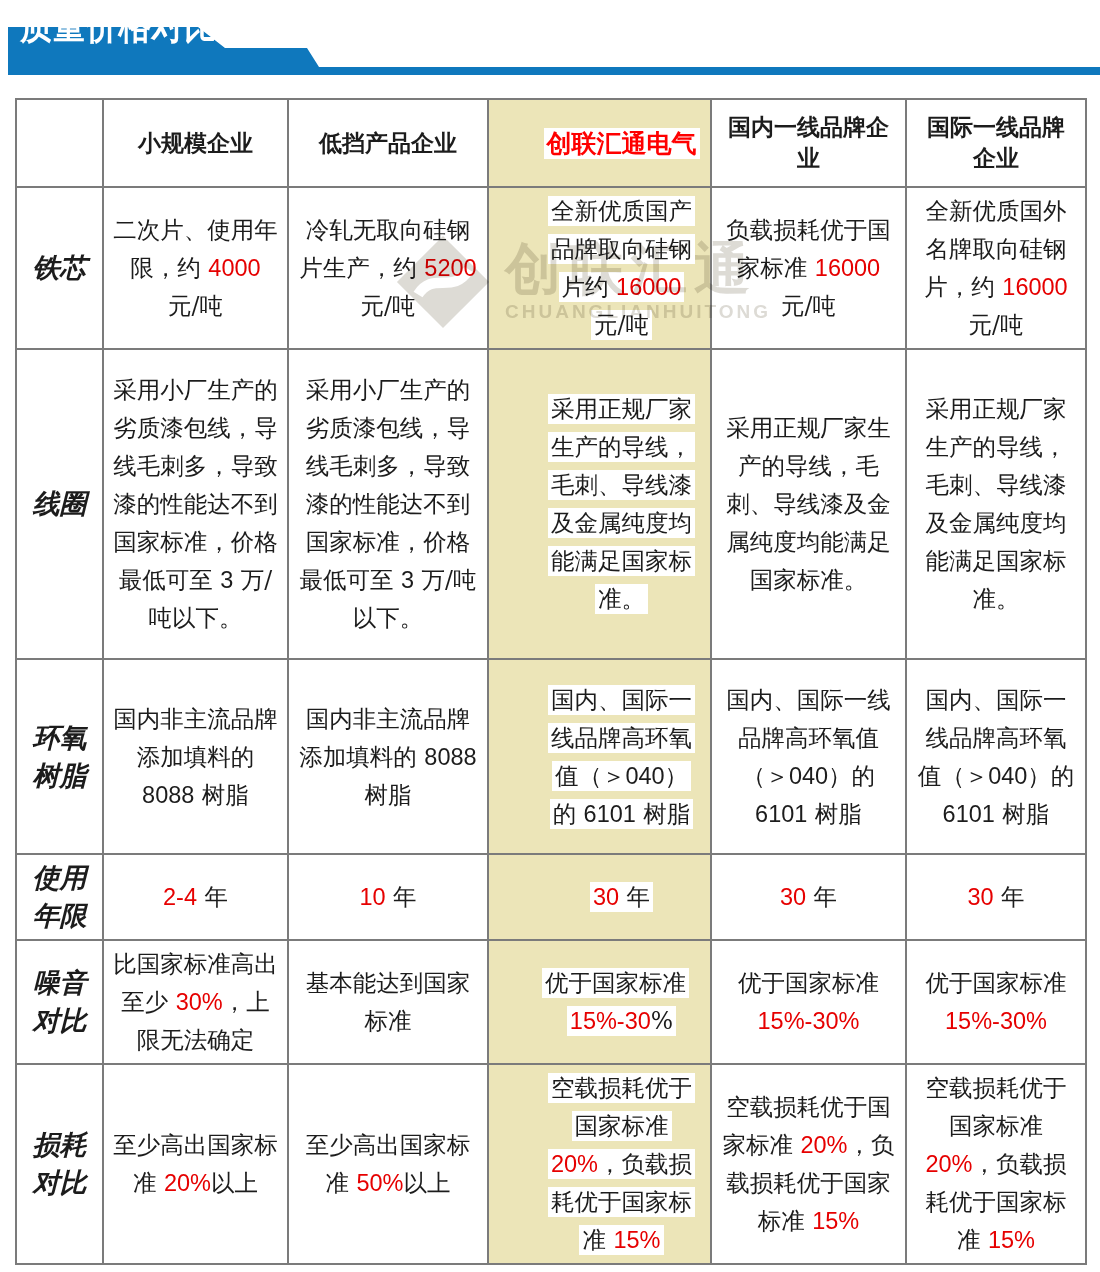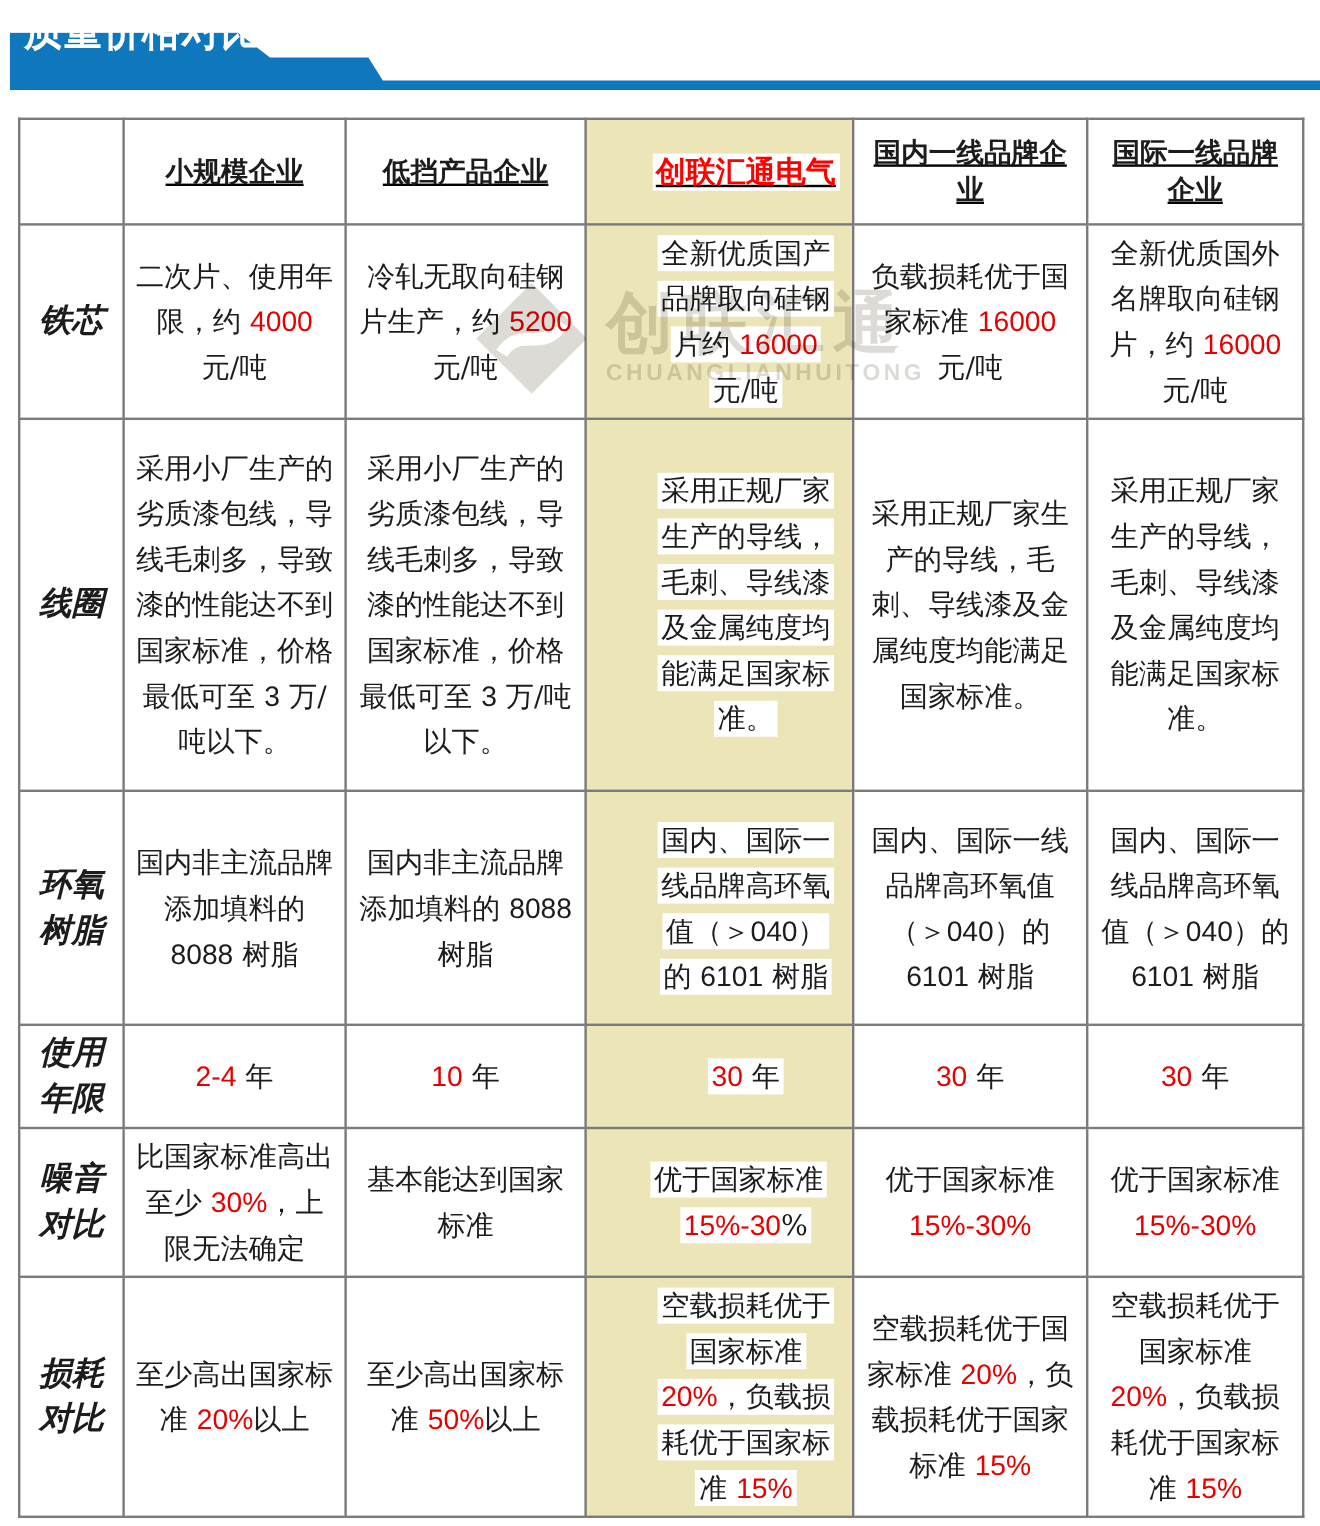--- a/index.html
+++ b/index.html
@@ -27,21 +27,21 @@
   
   .cmp-table{
     position:absolute;left:15px;top:98px;width:1070px;
     border-collapse:collapse;table-layout:fixed;
   }
   .cmp-table th,.cmp-table td{
     border:2px solid var(--border-gray,#7b7b7b);
     text-align:center;vertical-align:middle;padding:4px 9px;
     color:#1c1c1c;word-break:break-word;
   }
-  .cmp-table thead tr{height:88px;text-decoration:underline;}
+  .cmp-table thead tr{height:88px;}
   .cmp-table tbody tr:nth-child(1){height:153px;}
   .cmp-table tbody tr:nth-child(2){height:310px;}
   .cmp-table tbody tr:nth-child(3){height:195px;}
   .cmp-table tbody tr:nth-child(4){height:84px;}
   .cmp-table tbody tr:nth-child(5){height:113px;}
   .cmp-table tbody tr:nth-child(6){height:196px;}
   .cmp-table thead th{font-size:23px;font-weight:bold;}
   .row-label{font-size:27px;font-weight:bold;line-height:1.4;padding:4px 6px;font-style:italic;}
   .cmp-table td{font-size:23.5px;line-height:1.62;}
   .hl-col{background:var(--highlight-column-bg,#ece5b8);}

